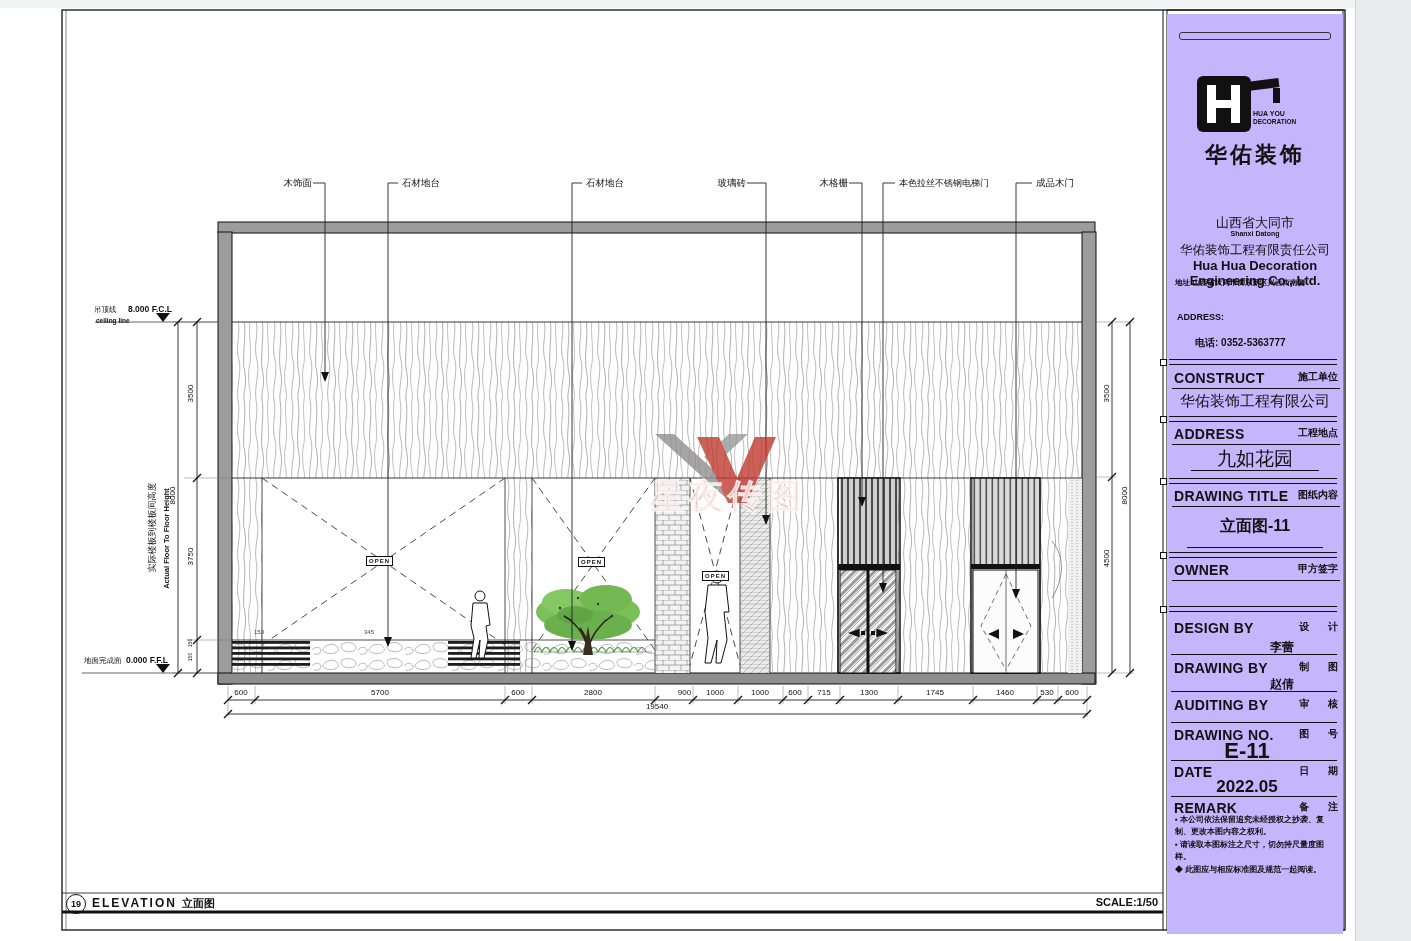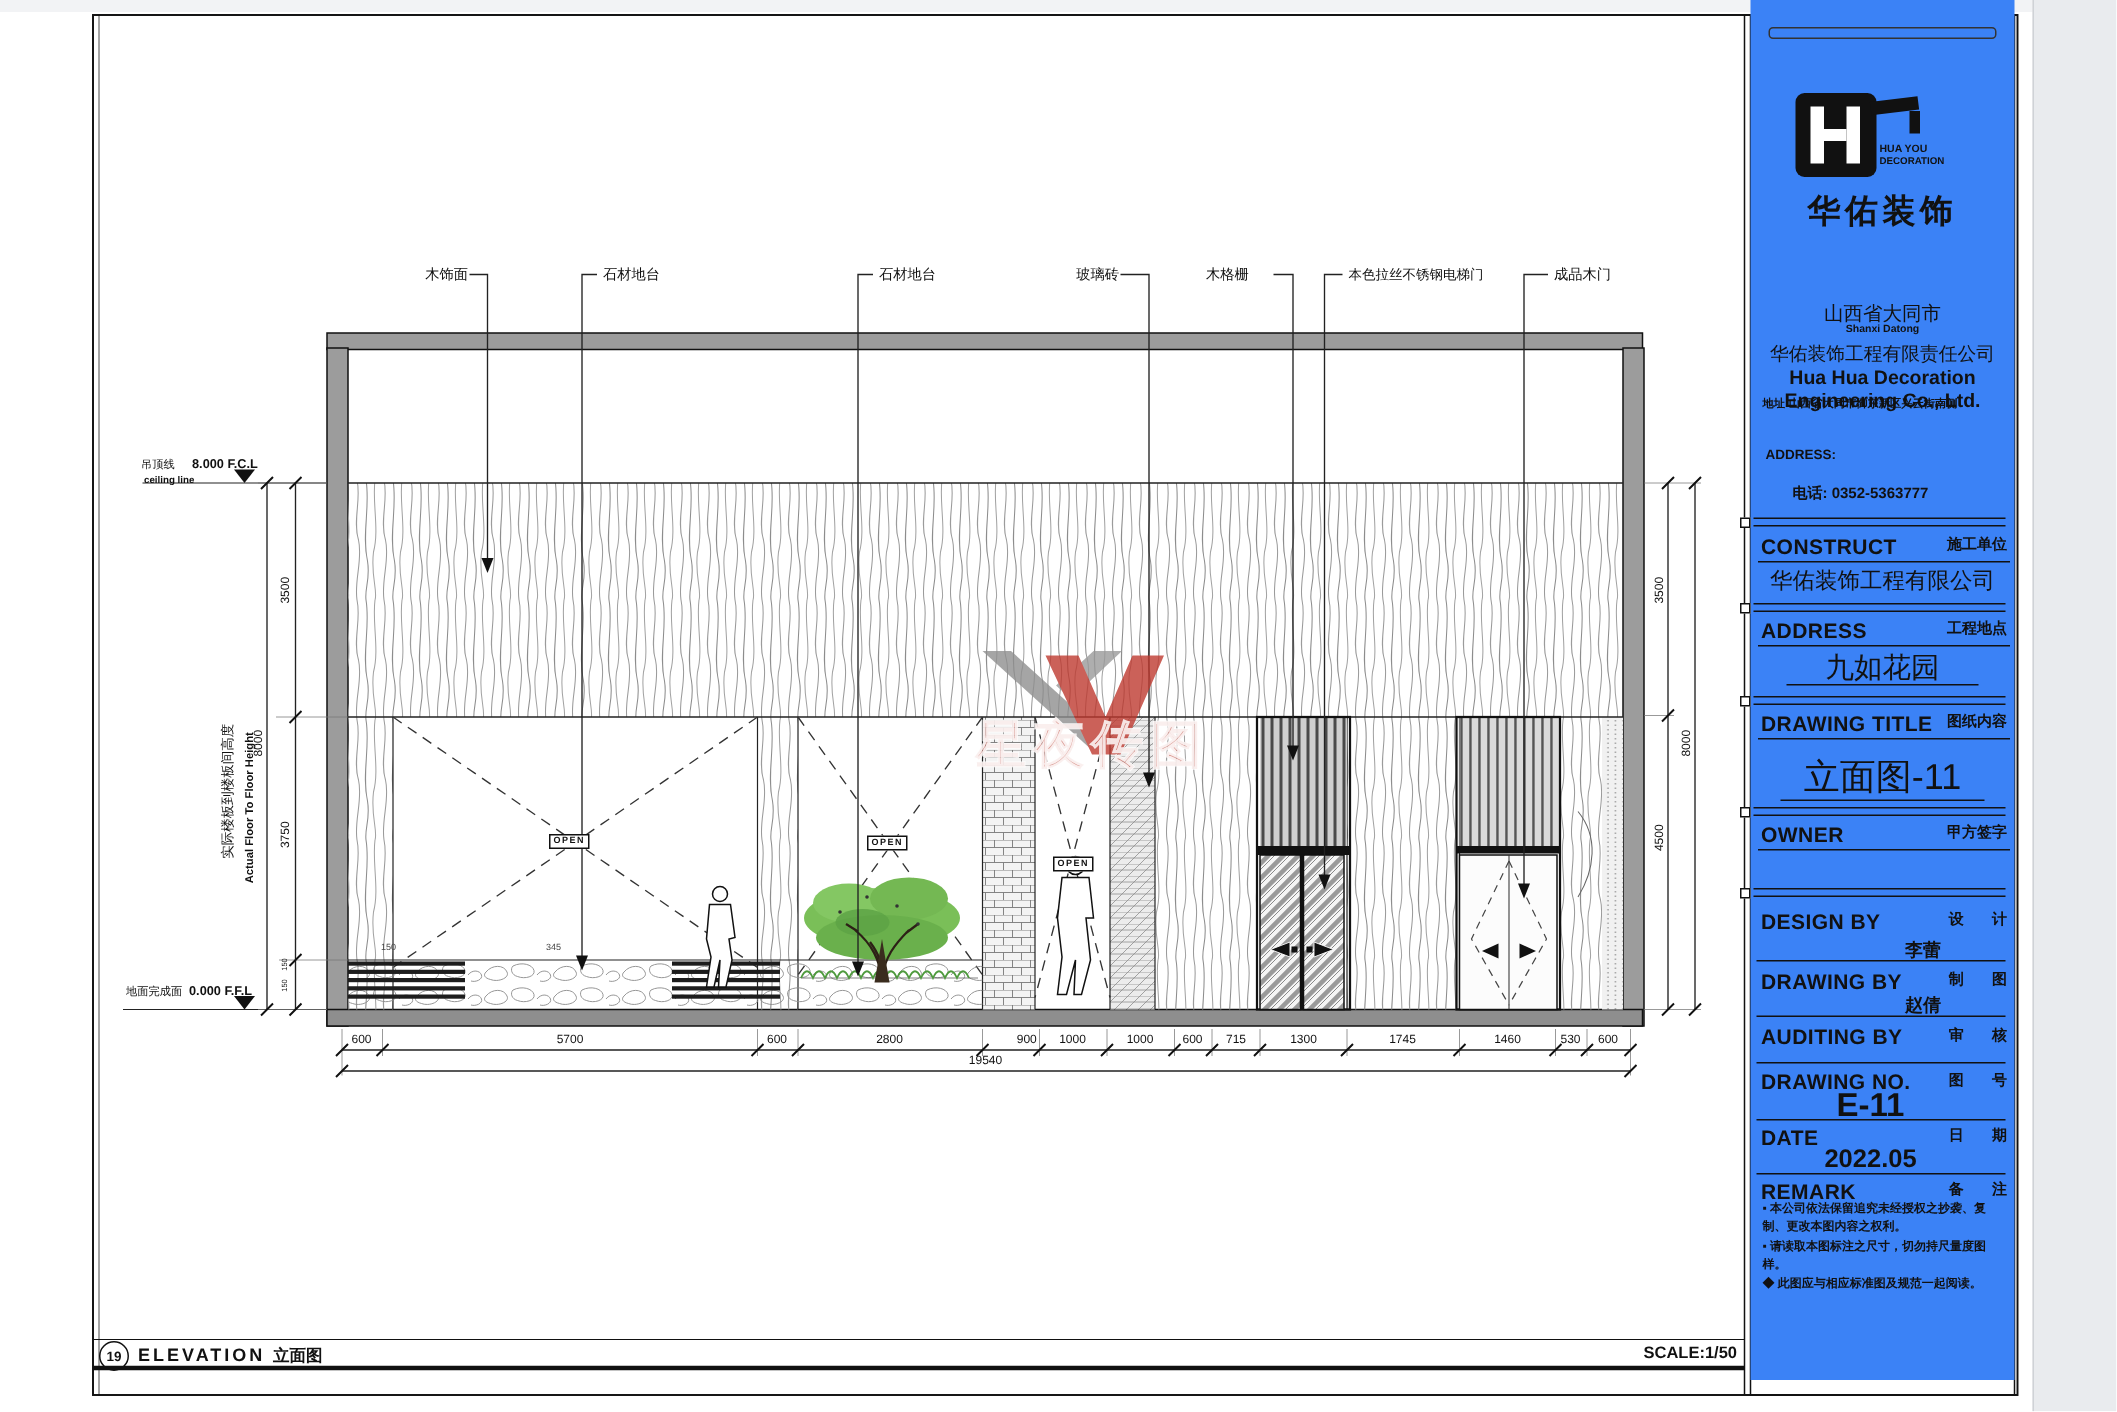--- a/index.html
+++ b/index.html
@@ -7,21 +7,21 @@
          font-family:"Liberation Sans",sans-serif;color:#111;}
   .abs{position:absolute;}
   .t{position:absolute;white-space:nowrap;color:#111;}
   .vrot{transform:rotate(-90deg);transform-origin:center;text-align:center;}
   .dim{font-size:8px;text-align:center;}
   .dimv{font-size:8px;}
   .callout{font-size:9.5px;}
   .open-box{position:absolute;border:1.5px solid #111;background:#fff;padding:0 2px;
             font-size:6px;font-weight:bold;letter-spacing:1px;line-height:8px;}
   
-  #tb{position:absolute;left:1167px;top:0;width:176px;height:920px;background:#3b82f6;}
+  #tb{position:absolute;left:1167px;top:14px;width:176px;height:920px;background:#c4b5fd;}
   .tb-row{position:absolute;left:5px;width:164px;display:flex;justify-content:space-between;
           border-bottom:1px solid #111;padding:0 2px 2px 2px;font-weight:bold;}
   .tb-row .en{font-size:14px;letter-spacing:.3px;}
   .tb-row .cn{font-size:10px;}
   .cn.spread{letter-spacing:8px;margin-right:-8px;}
   .tbdiv{position:absolute;left:2px;width:168px;height:4px;border-top:1.2px solid #111;
          border-bottom:1.2px solid #111;}
   .tbdiv:before{content:"";position:absolute;left:-9px;top:-1px;width:5px;height:5px;
          border:1px solid #111;background:#fff;}
   .tb-center{position:absolute;left:0;width:176px;text-align:center;}
@@ -232,21 +232,21 @@
       <path d="M655,434 L674,434 L748,501 L729,501 Z" fill="#8f8f8f"></path>
       <path d="M729,434 L748,434 L714,466 L704,457 Z" fill="#9a9a9a"></path>
       <path d="M697,437 L719,437 L737,478 L755,437 L776,437 L747,503 L728,503 Z" fill="#bf3a30"></path>
     </g>
   </svg>
 
   <span class="t callout" style="left:258px;top:177px;width:54px;text-align:right;">木饰面</span>
   <span class="t callout" style="left:402px;top:177px;">石材地台</span>
   <span class="t callout" style="left:586px;top:177px;">石材地台</span>
   <span class="t callout" style="left:706px;top:177px;width:40px;text-align:right;">玻璃砖</span>
-  <span class="t callout" style="left:804px;top:177px;width:44px;">木格栅</span>
+  <span class="t callout" style="left:804px;top:177px;width:44px;text-align:right;">木格栅</span>
   <span class="t callout" style="left:899px;top:177px;font-size:9px;">本色拉丝不锈钢电梯门</span>
   <span class="t callout" style="left:1036px;top:177px;">成品木门</span>
 
   <div class="open-box" style="left:366px;top:556px;">OPEN</div>
   <div class="open-box" style="left:578px;top:557px;">OPEN</div>
   <div class="open-box" style="left:702px;top:571px;">OPEN</div>
 
   <span class="t" style="left:94px;top:305px;font-size:7.5px;">吊顶线</span>
   <span class="t" style="left:128px;top:304px;font-size:8.5px;font-weight:bold;">8.000 F.C.L</span>
   <span class="t" style="left:96px;top:317px;font-size:6.5px;font-weight:bold;">ceiling line</span>
@@ -326,21 +326,21 @@
       <span class="cn">工程地点</span>
     </div>
     <div class="tb-center" style="top:432px;font-size:19px;">九如花园</div>
     <div class="tb-under" style="left:24px;top:456px;width:128px;"></div>
 
     <div class="tbdiv" style="top:464px;"></div>
     <div class="tb-row" style="top:474px;">
       <span class="en">DRAWING TITLE</span>
       <span class="cn">图纸内容</span>
     </div>
-    <div class="tb-center" style="top:502px;font-size:24px;font-weight:normal;">立面图-11</div>
+    <div class="tb-center" style="top:502px;font-size:16px;font-weight:bold;">立面图-11</div>
     <div class="tb-under" style="left:20px;top:533px;width:136px;"></div>
 
     <div class="tbdiv" style="top:538px;"></div>
     <div class="tb-row" style="top:548px;">
       <span class="en">OWNER</span>
       <span class="cn">甲方签字</span>
     </div>
 
     <div class="tbdiv" style="top:592px;"></div>
     <div class="tb-row" style="top:606px;border-bottom:none;">

